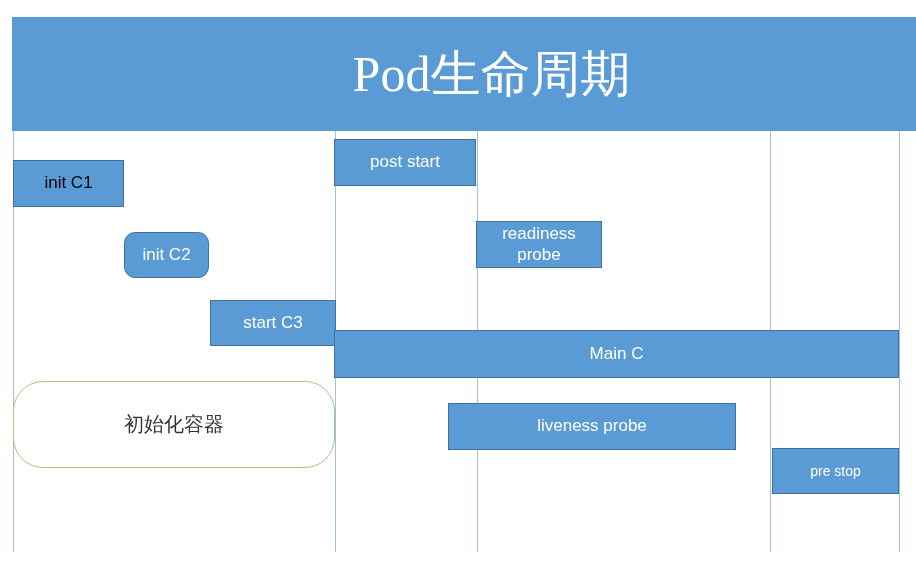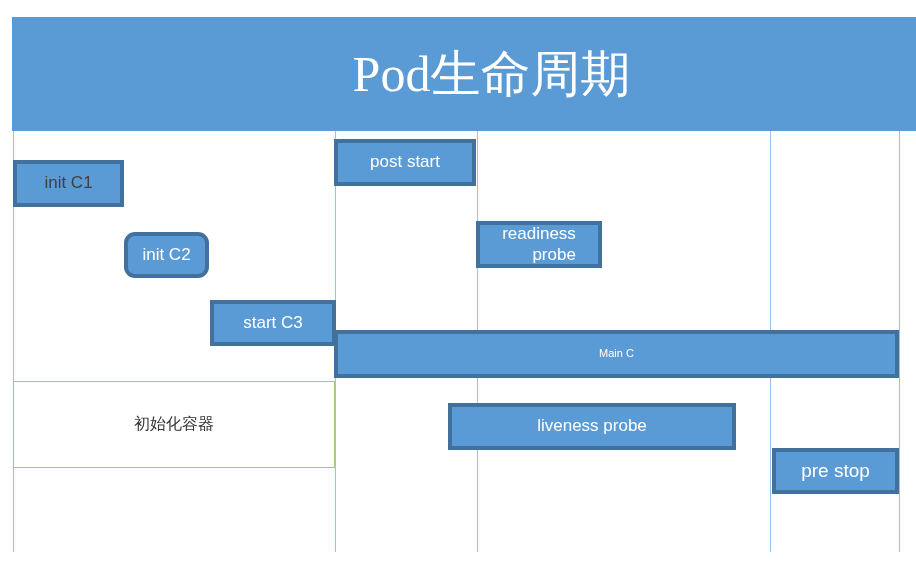--- a/index.html
+++ b/index.html
@@ -44,28 +44,28 @@
     font-size: 50px;
     line-height: 1.1;
     letter-spacing: 0px;
     white-space: nowrap;
   }
 
   
   .box {
     position: absolute;
     background: #5B9BD5;
-    border: 4px solid #14532d;
+    border: 1px solid #14532d;
     box-sizing: border-box;
     color: #ffffff;
     font-size: 17px;
     display: flex;
     align-items: center;
     justify-content: center;
-    text-align: right;
+    text-align: center;
     line-height: 1.2;
     white-space: pre-line;
   }
 
   
   .group-box {
     position: absolute;
     background: #ffffff;
     border: 1px solid #A9C47F;
     box-sizing: border-box;
@@ -89,27 +89,27 @@
       <div class="guide" style="left: 477px; top: 131px; height: 421px; background: rgb(156, 195, 229);"></div>
       <div class="guide" style="left: 770px; top: 131px; height: 421px; background: rgb(156, 195, 229);"></div>
       <div class="guide" style="left: 899px; top: 131px; height: 421px; background: rgb(156, 195, 229);"></div>
     </div>
 
   <div class="title-bar">
     <span class="title-text">Pod生命周期</span>
   </div>
 
   <div id="shapes-layer">
-      <div class="group-box" style="left: 13px; top: 381px; width: 322px; height: 87px; font-size: 16px; border-color: rgb(169, 196, 127); color: rgb(51, 51, 51);">
+      <div class="group-box" style="left: 13px; top: 381px; width: 322px; height: 87px; font-size: 20px; border-color: rgb(169, 196, 127); color: rgb(51, 51, 51); border-radius: 30px;">
         <span>初始化容器</span>
       </div>
-      <div class="box" style="left: 13px; top: 160px; width: 111px; height: 47px; font-size: 17px; background: rgb(91, 155, 213); border-color: rgb(65, 113, 156); color: #404040;"><span>init C1</span></div>
+      <div class="box" style="left: 13px; top: 160px; width: 111px; height: 47px; font-size: 17px; background: rgb(91, 155, 213); border-color: rgb(65, 113, 156); color: #000000;"><span>init C1</span></div>
       <div class="box" style="left: 334px; top: 139px; width: 142px; height: 47px; font-size: 17px; background: rgb(91, 155, 213); border-color: rgb(65, 113, 156); color: rgb(255, 255, 255);"><span>post start</span></div>
       <div class="box" style="left: 124px; top: 232px; width: 85px; height: 46px; font-size: 17px; background: rgb(91, 155, 213); border-color: rgb(65, 113, 156); color: rgb(255, 255, 255); border-radius: 11px;"><span>init C2</span></div>
       <div class="box" style="left: 476px; top: 221px; width: 126px; height: 47px; font-size: 17px; background: rgb(91, 155, 213); border-color: rgb(65, 113, 156); color: rgb(255, 255, 255);"><span>readiness
 probe</span></div>
       <div class="box" style="left: 210px; top: 300px; width: 126px; height: 46px; font-size: 17px; background: rgb(91, 155, 213); border-color: rgb(65, 113, 156); color: rgb(255, 255, 255);"><span>start C3</span></div>
-      <div class="box" style="left: 334px; top: 330px; width: 565px; height: 48px; font-size: 11px; background: rgb(91, 155, 213); border-color: rgb(65, 113, 156); color: rgb(255, 255, 255);"><span>Main C</span></div>
+      <div class="box" style="left: 334px; top: 330px; width: 565px; height: 48px; font-size: 17px; background: rgb(91, 155, 213); border-color: rgb(65, 113, 156); color: rgb(255, 255, 255);"><span>Main C</span></div>
       <div class="box" style="left: 448px; top: 403px; width: 288px; height: 47px; font-size: 17px; background: rgb(91, 155, 213); border-color: rgb(65, 113, 156); color: rgb(255, 255, 255);"><span>liveness probe</span></div>
-      <div class="box" style="left: 772px; top: 448px; width: 127px; height: 46px; font-size: 19px; background: rgb(91, 155, 213); border-color: rgb(65, 113, 156); color: rgb(255, 255, 255);"><span>pre stop</span></div>
+      <div class="box" style="left: 772px; top: 448px; width: 127px; height: 46px; font-size: 14px; background: rgb(91, 155, 213); border-color: rgb(65, 113, 156); color: rgb(255, 255, 255);"><span>pre stop</span></div>
     </div>
 
 </div>
 
 </body></html>

